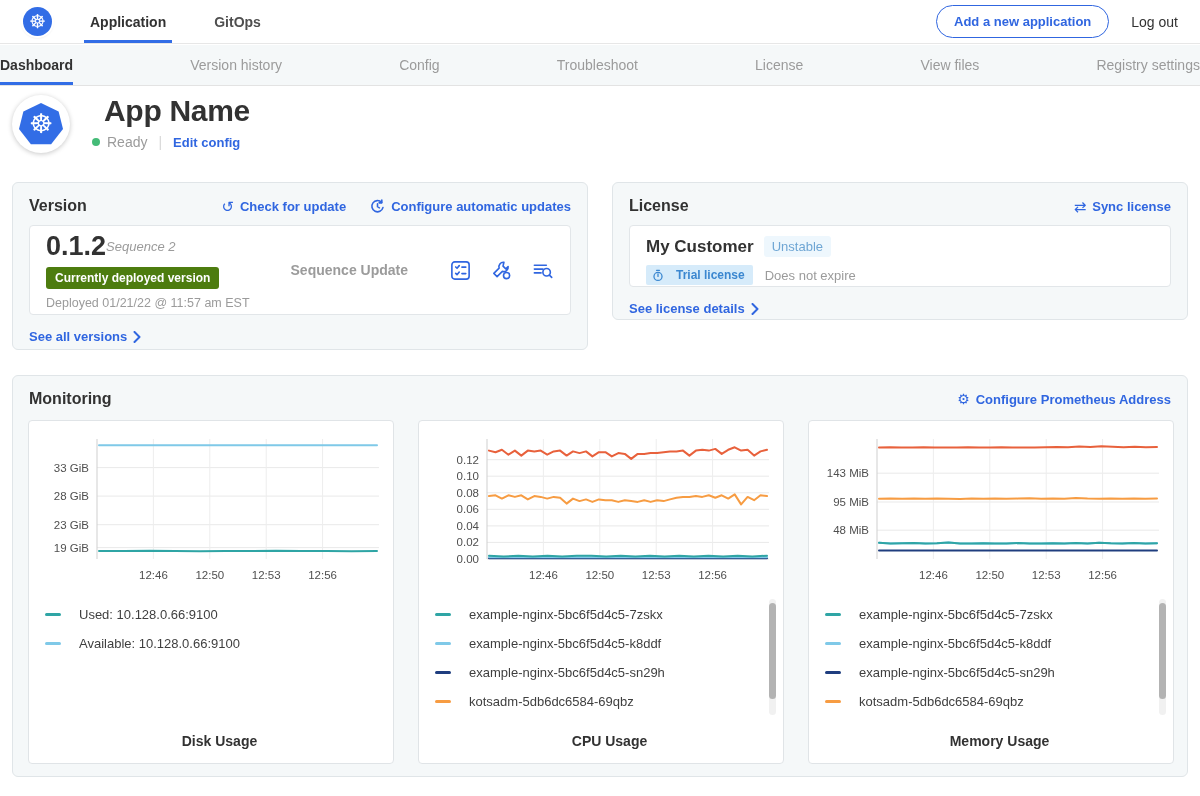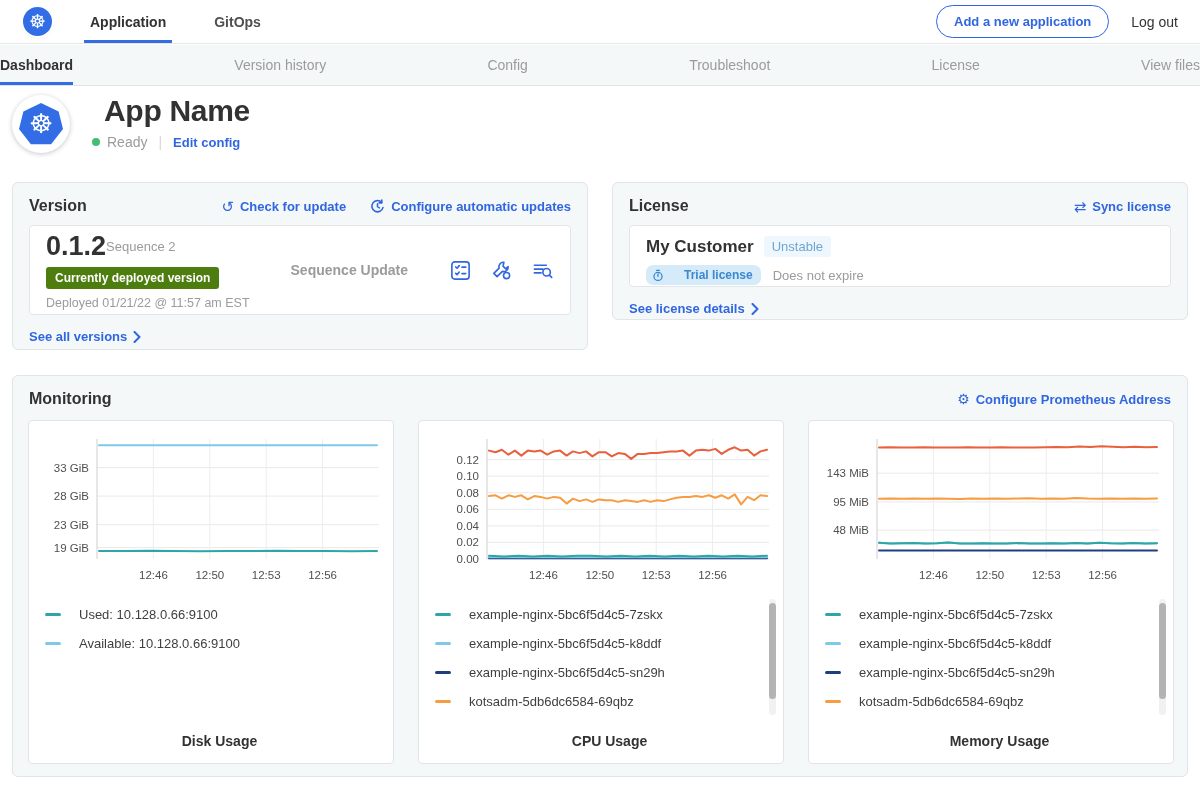--- a/index.html
+++ b/index.html
@@ -49,36 +49,36 @@
   .panel-license { top:182px; left:612px; width:576px; height:138px; }
   .panel-head { display:flex; align-items:center; justify-content:space-between; }
   .panel-title { font-size:16px; font-weight:700; }
   .panel-links { display:flex; gap:24px; }
   .inner-card { background:#fff; border:1px solid #e2e6e9; border-radius:4px; margin-top:10px; }
 
   .version-card { height:90px; padding:12px 16px; display:flex; align-items:center; justify-content:space-between; }
   .v-left {}
   .v-num-row { display:flex; align-items:center; }
   .v-num { font-size:27px; font-weight:700; }
-  .v-seq { font-size:13px; color:#9b9b9b; }
+  .v-seq { font-size:13px; color:#9b9b9b;font-style:italic; }
   .badge-green { display:inline-block; margin-top:5px; background:#4d7c0f; color:#fff;
     font-size:12px; font-weight:700; padding:4px 9px; border-radius:3px; }
   .v-deployed { margin-top:7px; font-size:12.5px; color:#9b9b9b; }
   .v-source { flex:1; text-align:center; font-size:14px; font-weight:700; color:#9b9b9b; }
   .v-icons { display:flex; gap:18px; color:#3066e0; }
   .v-icons .icon { cursor:pointer; display:flex; }
   .see-link { margin-top:12px; }
 
   .license-card { height:62px; padding:10px 16px; }
   .lic-row1 { display:flex; align-items:center; gap:10px; }
   .lic-name { font-size:17px; font-weight:700; }
   .badge-pale { background:#eef7fd; color:#6fa6d4; font-size:13px; padding:3px 8px; border-radius:3px; }
   .lic-row2 { display:flex; align-items:center; gap:12px; margin-top:8px; }
   .badge-trial { background:#d6ebfa; color:#3b87d0; font-size:12px; font-weight:700; padding:3px 8px 3px 6px;
-    border-radius:7px; display:inline-flex; align-items:center; gap:20px; }
+    border-radius:2px; display:inline-flex; align-items:center; gap:12px; }
   .lic-expiry { font-size:13px; color:#9b9b9b; }
 
   
   .panel-monitor { top:375px; left:12px; width:1176px; height:402px; }
   .chart-card { position:absolute; top:44px; width:366px; height:344px; background:#fff;
     border:1px solid #e0e4e7; border-radius:4px; }
   .chart-card.c0 { left:15px; } .chart-card.c1 { left:405px; } .chart-card.c2 { left:795px; }
   .chart-svg { position:absolute; top:10px; left:8px; }
   .legend { position:absolute; top:186px; left:16px; right:26px; }
   .legend-item { display:flex; align-items:center; margin-bottom:14px; height:15px; }
@@ -125,20 +125,23 @@
         <span>Config</span>
       </div>
     <div class="subnav-item">
         <span>Troubleshoot</span>
       </div>
     <div class="subnav-item">
         <span>License</span>
       </div>
     <div class="subnav-item">
         <span>View files</span>
+      </div>
+    <div class="subnav-item">
+        <span>Registry settings</span>
       </div>
   </div>
 
   <div class="appheader">
     <div class="app-icon">
       <div class="hept">
         <span class="glyph">☸</span>
       </div>
     </div>
     <div class="app-title">App Name</div>

